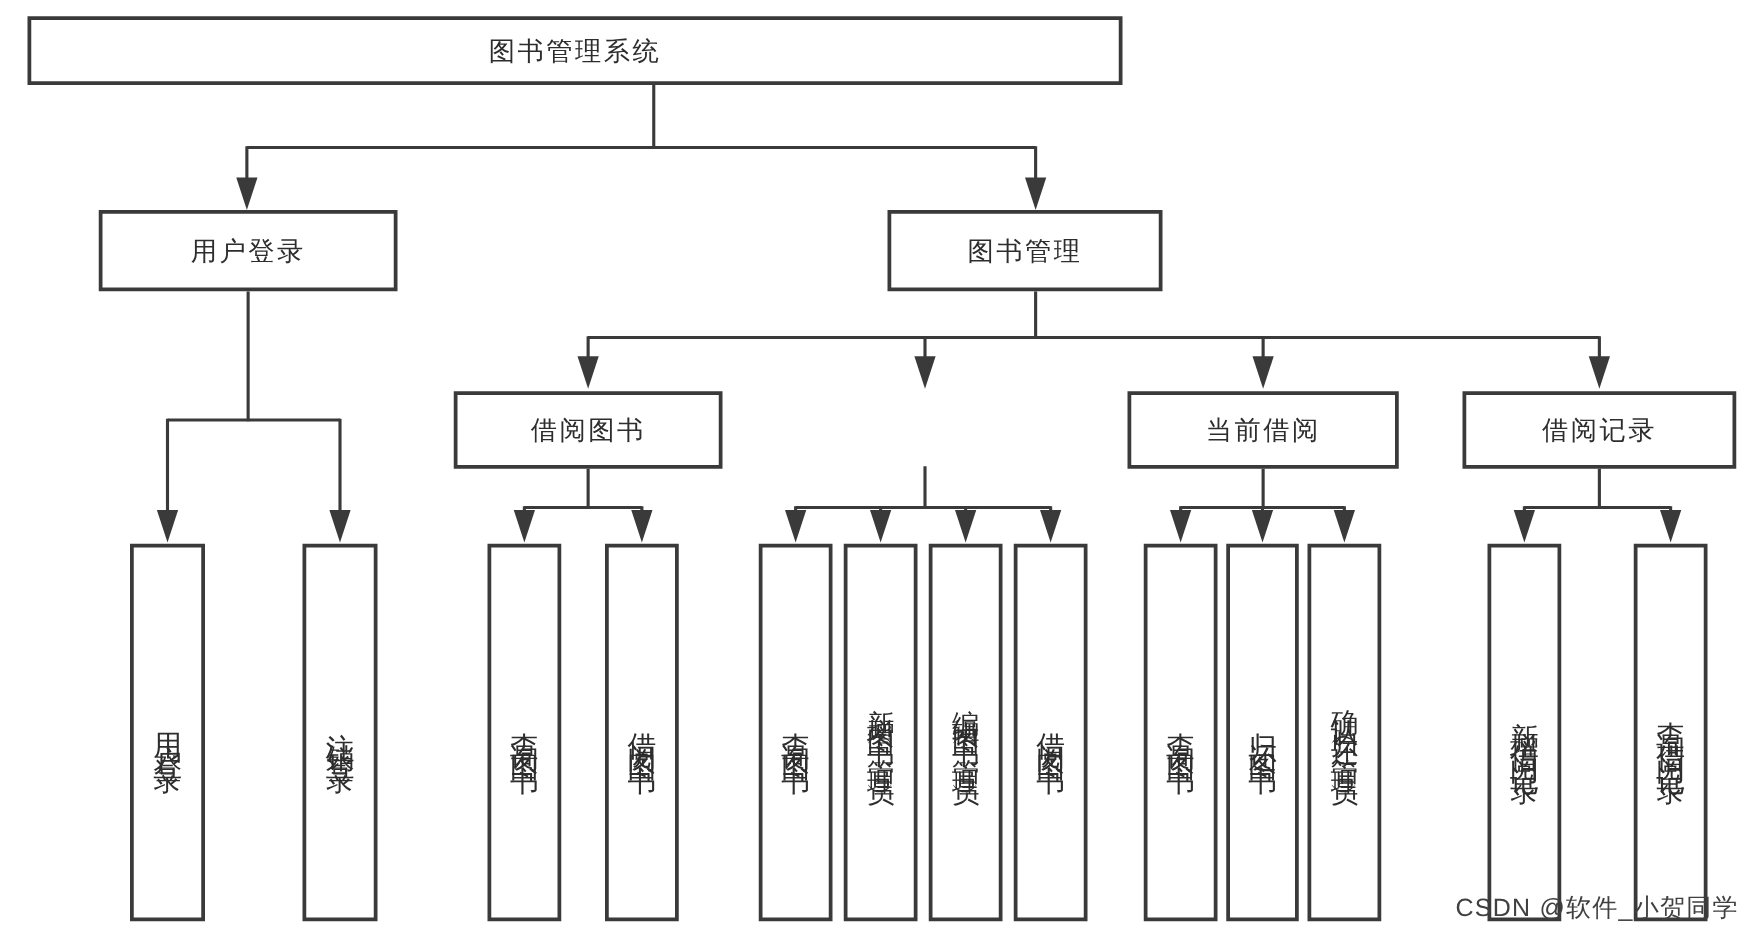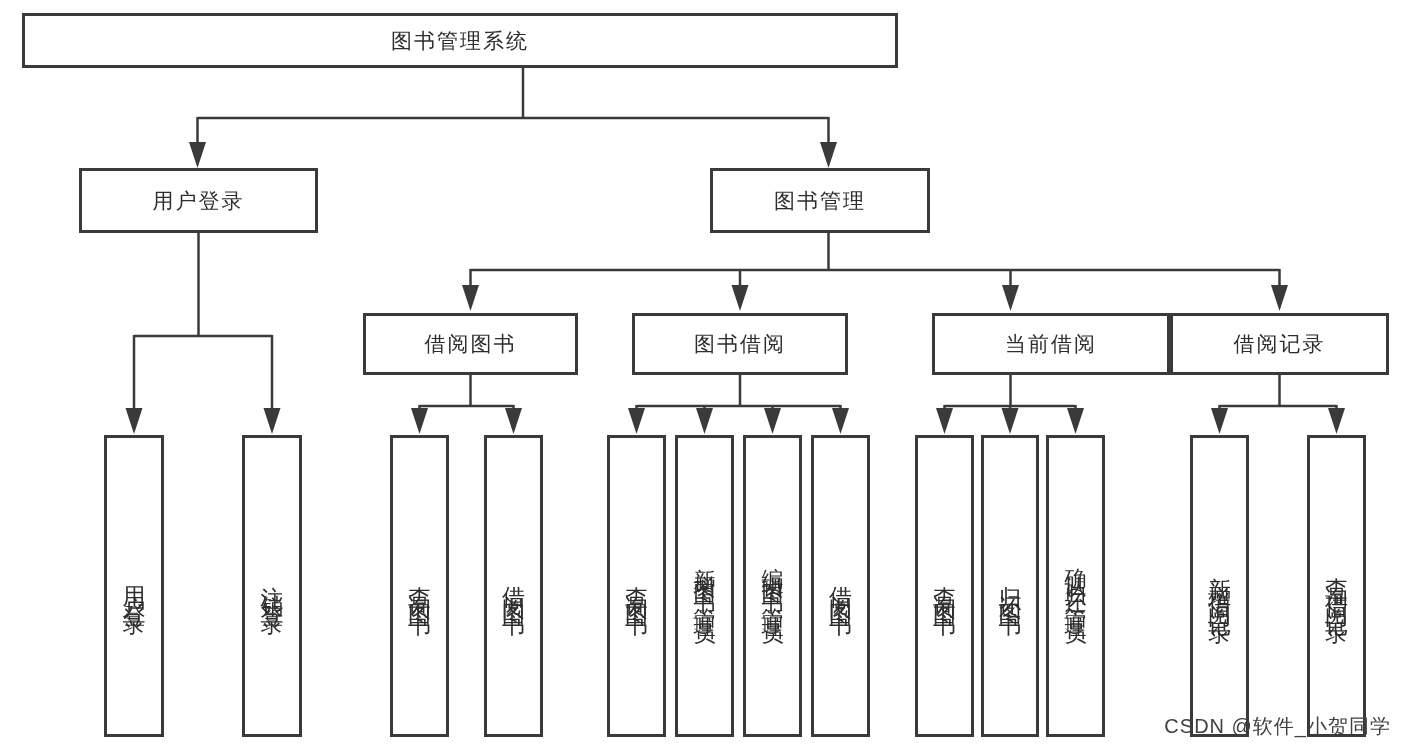--- a/index.html
+++ b/index.html
@@ -101,24 +101,21 @@
   <div class="box hbox" style="left:79px;top:168px;width:239px;height:65px">
     <span class="lbl">用户登录</span>
   </div>
   <div class="box hbox" style="left:710px;top:168px;width:220px;height:65px">
     <span class="lbl">图书管理</span>
   </div>
 
   <div class="box hbox" style="left:363px;top:313px;width:215px;height:62px">
     <span class="lbl">借阅图书</span>
   </div>
-  <div class="box hbox" style="left:632px;top:313px;width:216px;height:62px">
-    <span class="lbl">图书借阅</span>
-  </div>
-  <div class="box hbox" style="left:932px;top:313px;width:238px;height:62px">
+  <div class="box hbox" style="left:902px;top:313px;width:217px;height:62px">
     <span class="lbl">当前借阅</span>
   </div>
   <div class="box hbox" style="left:1170px;top:313px;width:219px;height:62px">
     <span class="lbl">借阅记录</span>
   </div>
 
   <div class="box vbox" style="left:104px;top:435px;width:60px;height:302px">
     <span class="vlbl">用户登录</span>
   </div>
   <div class="box vbox" style="left:242px;top:435px;width:60px;height:302px">

